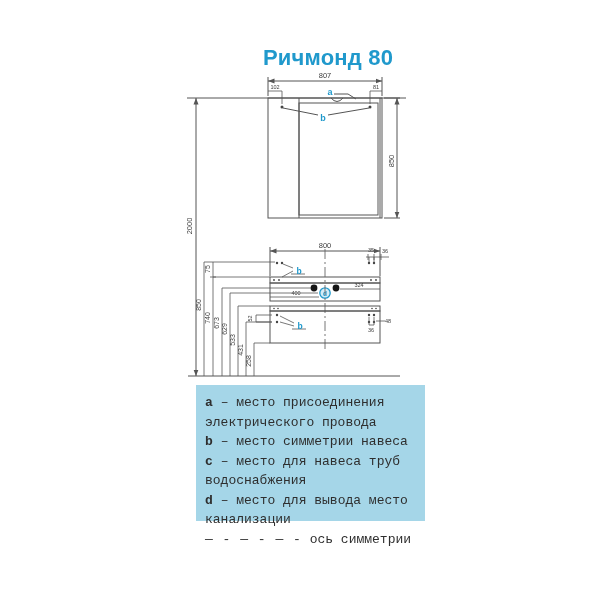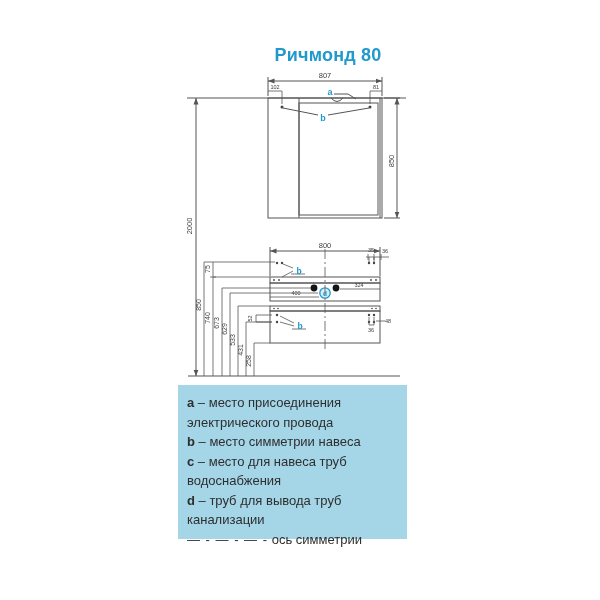--- a/index.html
+++ b/index.html
@@ -4,32 +4,32 @@
 <style>
   html,body{margin:0;padding:0;}
   body{
     width:600px;height:600px;background:#ffffff;
     font-family:"Liberation Sans","DejaVu Sans",sans-serif;
     position:relative;overflow:hidden;
   }
   #page{position:absolute;inset:0;width:600px;height:600px;background:#fff;}
   #title{
     position:absolute;left:238px;top:45px;width:180px;text-align:center;
-    font-size:18px;font-weight:bold;color:#2099cc;letter-spacing:.2px;
+    font-size:22px;font-weight:bold;color:#2099cc;letter-spacing:.2px;
   }
   #drawing{position:absolute;left:0;top:0;}
   #drawing text{fill:#3d3d3d;font-family:"Liberation Sans","DejaVu Sans",sans-serif;}
   #drawing .blue{fill:#2099cc;font-weight:bold;}
   #drawing .dimtxt{font-size:7.5px;}
   #drawing .dimsm{font-size:5.5px;}
   #drawing .chain{font-size:7px;}
   #legend{
-    position:absolute;left:178px;top:385px;width:229px;height:154px;
+    position:absolute;left:196px;top:385px;width:229px;height:136px;
     background:#a5d6e8;box-sizing:border-box;padding:8px 8px 6px 9px;
-    font-size:13px;line-height:19.5px;color:#2e2e2e;
+    font-size:13px;line-height:19.5px;color:#2e2e2e;font-family:Liberation Mono, monospace;
   }
   #legend .k{font-weight:bold;}
   #legend .sym{letter-spacing:1px;}
 </style>
 </head>
 <body>
 
 <div id="page">
 
   <div id="title">Ричмонд 80</div>
@@ -198,17 +198,17 @@
     <text class="chain" text-anchor="middle" transform="rotate(-90 227 329)" x="227" y="329">629</text>
     <text class="chain" text-anchor="middle" transform="rotate(-90 235 340)" x="235" y="340">533</text>
     <text class="chain" text-anchor="middle" transform="rotate(-90 243 350)" x="243" y="350">431</text>
     <text class="chain" text-anchor="middle" transform="rotate(-90 251 361)" x="251" y="361">258</text>
   </svg>
 
   <div id="legend">
     <div><span class="k">a</span> <span>– место присоединения электрического провода</span></div>
     <div><span class="k">b</span> <span>– место симметрии навеса</span></div>
     <div><span class="k">c</span> <span>– место для навеса труб водоснабжения</span></div>
-    <div><span class="k">d</span> <span>– труб для вывода труб канализации</span></div>
+    <div><span class="k">d</span> <span>– место для вывода место канализации</span></div>
     <div><span class="sym">— - — - — -</span> <span>ось симметрии</span></div>
   </div>
 
 </div>
 
 </body></html>

